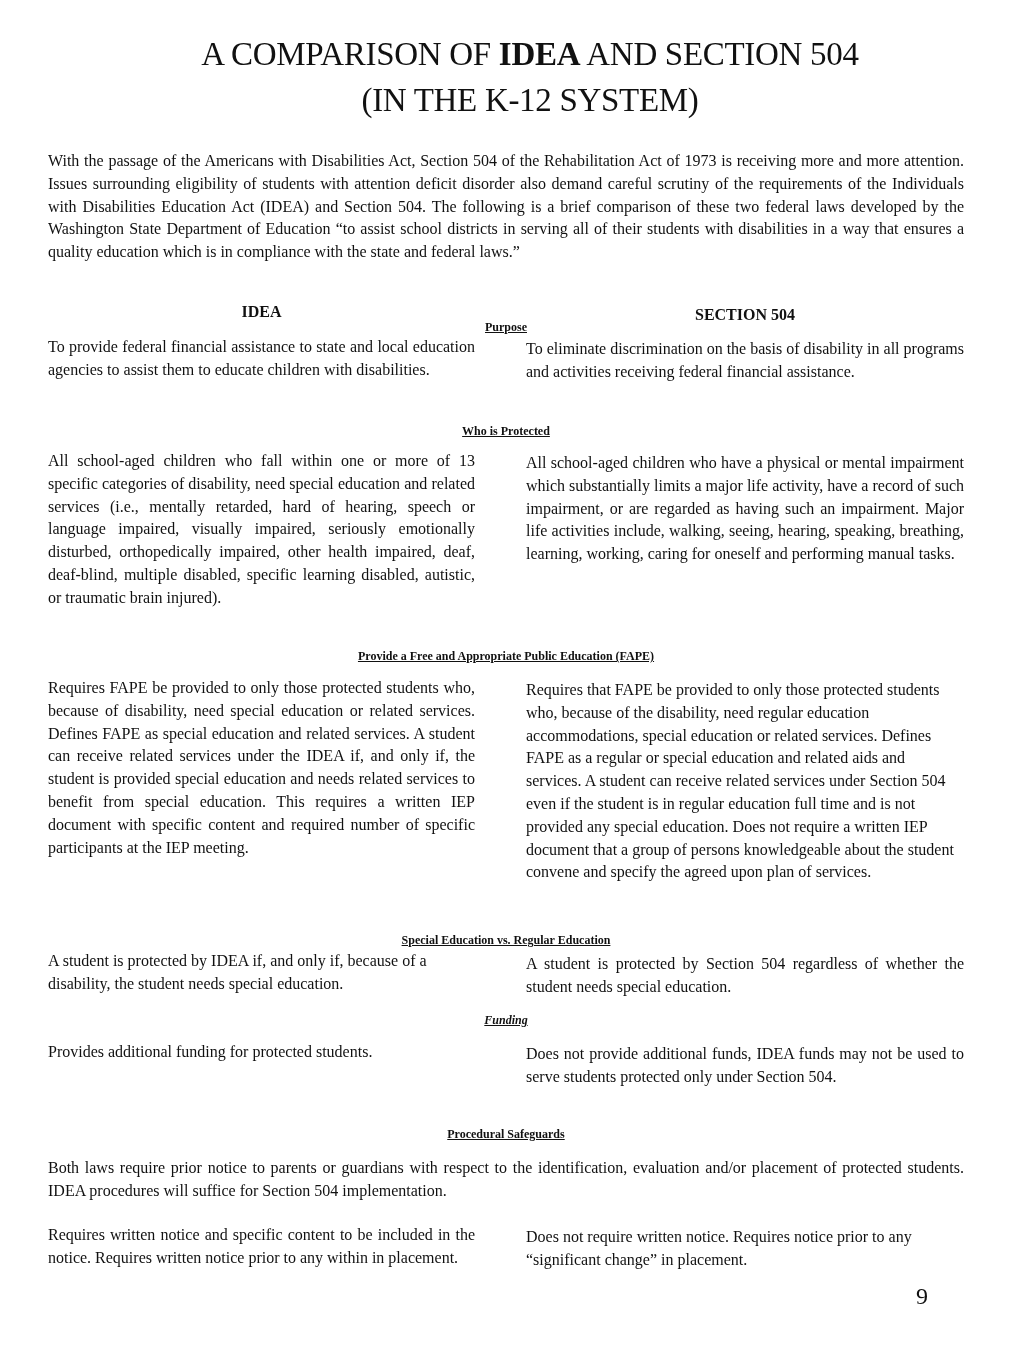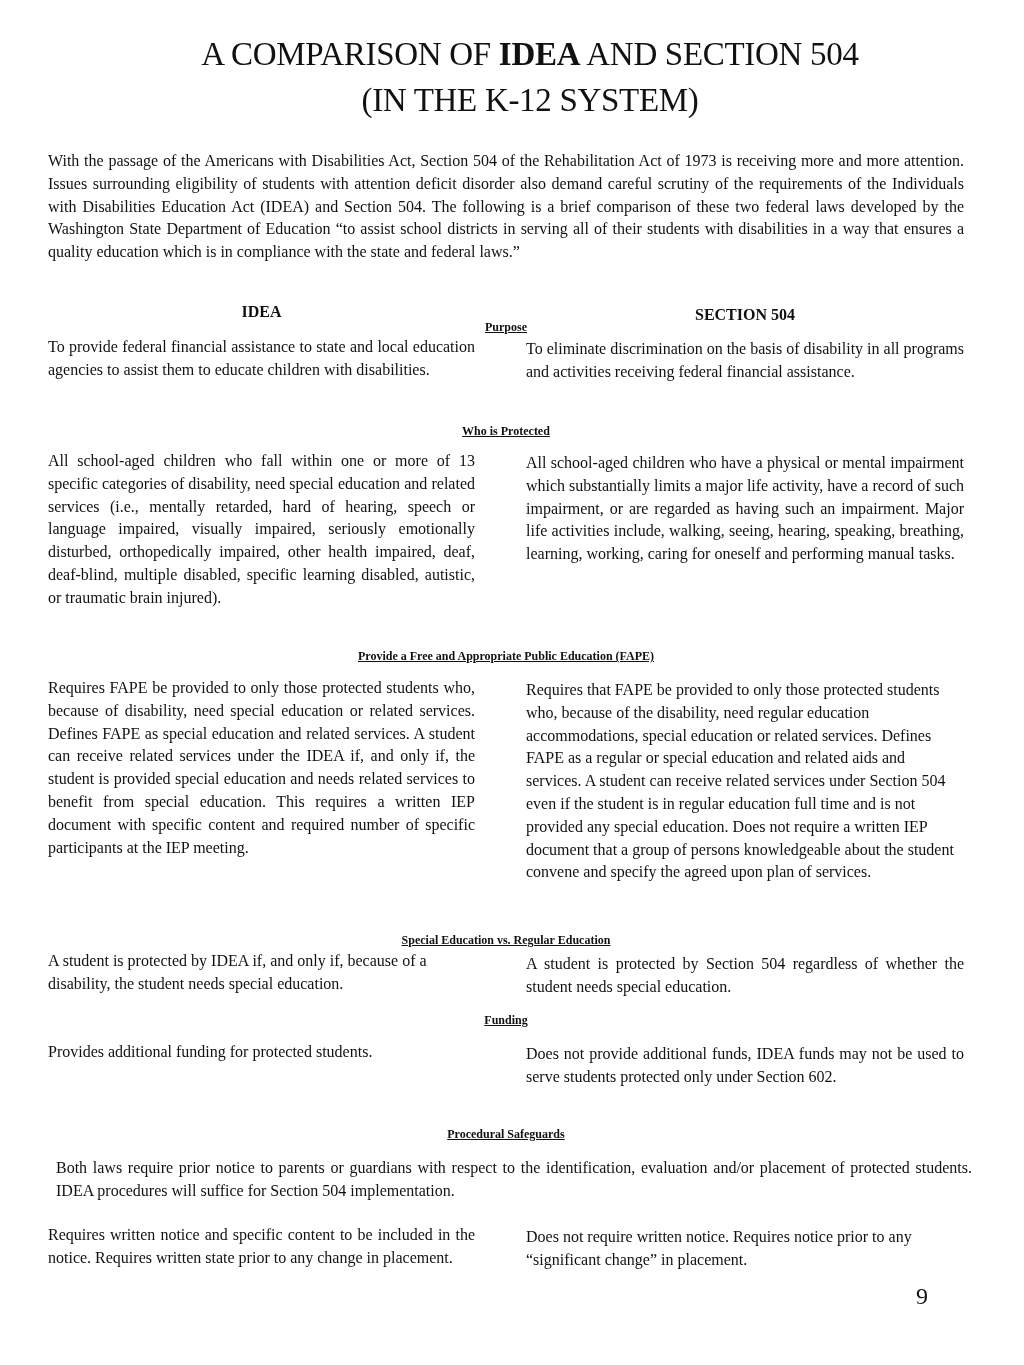--- a/index.html
+++ b/index.html
@@ -103,23 +103,23 @@
   <div class="cell right" style="top:452px;">All school-aged children who have a physical or mental impairment which substantially limits a major life activity, have a record of such impairment, or are regarded as having such an impairment.  Major life activities include, walking, seeing, hearing, speaking, breathing, learning, working, caring for oneself and performing manual tasks.</div>
 
   <div class="section-head" style="top:646px;">Provide a Free and Appropriate Public Education (FAPE)</div>
   <div class="cell left" style="top:677px;">Requires FAPE be provided to only those protected students who, because of disability, need special education or related services.  Defines FAPE as special education and related services.  A student can receive related services under the IDEA if, and only if, the student is provided special education and needs related services to benefit from special education.  This requires a written IEP document with specific content and required number of specific participants at the IEP meeting.</div>
   <div class="cell right noj" style="top:679px;">Requires that FAPE be provided to only those protected students who, because of the disability, need regular education accommodations, special education or related services.  Defines FAPE as a regular or special education and related aids and services.  A student can receive related services under Section 504 even if the student is in regular education full time and is not provided any special education.  Does not require a written IEP document that a group of persons knowledgeable about the student convene and specify the agreed upon plan of services.</div>
 
   <div class="section-head" style="top:930px;">Special Education vs. Regular Education</div>
   <div class="cell left noj" style="top:950px;">A student is protected by IDEA if, and only if, because of a disability, the student needs special education.</div>
   <div class="cell right" style="top:953px;">A student is protected by Section 504 regardless of whether the student needs special education.</div>
 
-  <div class="section-head" style="top:1010px;">Funding</div>
+  <div class="section-head" style="top:1010px;font-style:italic;">Funding</div>
   <div class="cell left noj" style="top:1041px;">Provides additional funding for protected students.</div>
-  <div class="cell right" style="top:1043px;">Does not provide additional funds,  IDEA funds may not be used to serve students protected only under Section 602.</div>
+  <div class="cell right" style="top:1043px;">Does not provide additional funds,  IDEA funds may not be used to serve students protected only under Section 504.</div>
 
   <div class="section-head" style="top:1124px;">Procedural Safeguards</div>
-  <div class="full" style="top:1157px;margin-left:8px;">Both laws require prior notice to parents or guardians with respect to the identification, evaluation and/or placement of protected students.  IDEA procedures will suffice for Section 504 implementation.</div>
-  <div class="cell left" style="top:1224px;">Requires written notice and specific content to be included in the notice.  Requires written state prior to any change in placement.</div>
+  <div class="full" style="top:1157px;">Both laws require prior notice to parents or guardians with respect to the identification, evaluation and/or placement of protected students.  IDEA procedures will suffice for Section 504 implementation.</div>
+  <div class="cell left" style="top:1224px;">Requires written notice and specific content to be included in the notice.  Requires written notice prior to any within in placement.</div>
   <div class="cell right noj" style="top:1226px;">Does not require written notice.  Requires notice prior to any “significant change” in placement.</div>
 
   <div class="pagenum">9</div>
 </div>
 
 </body></html>

